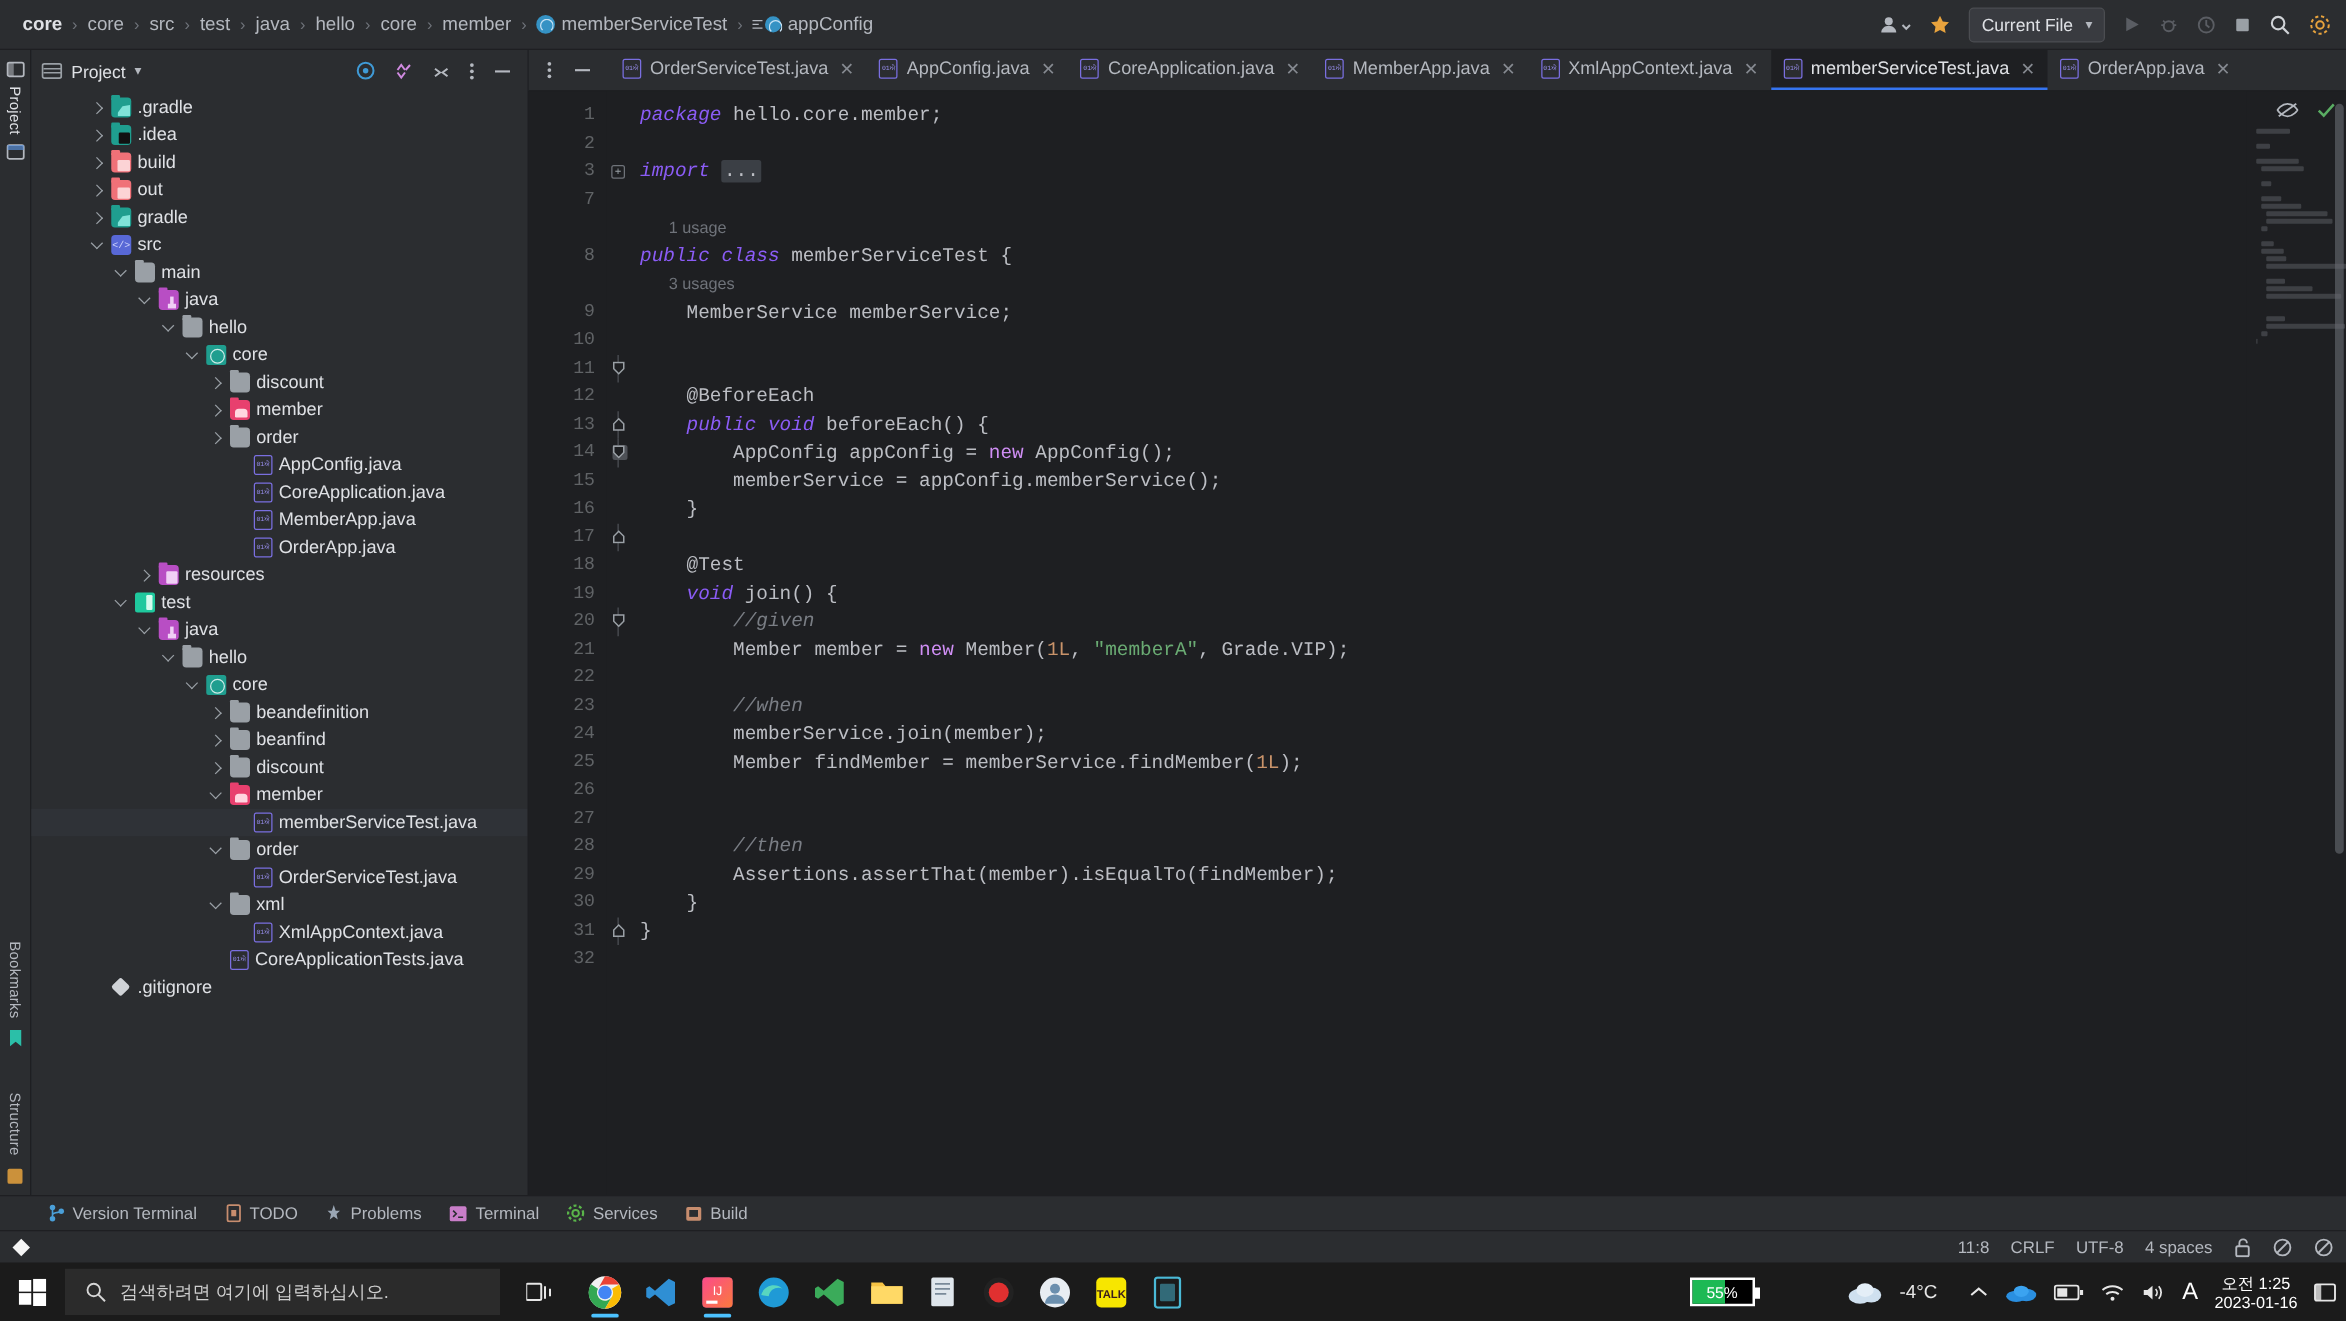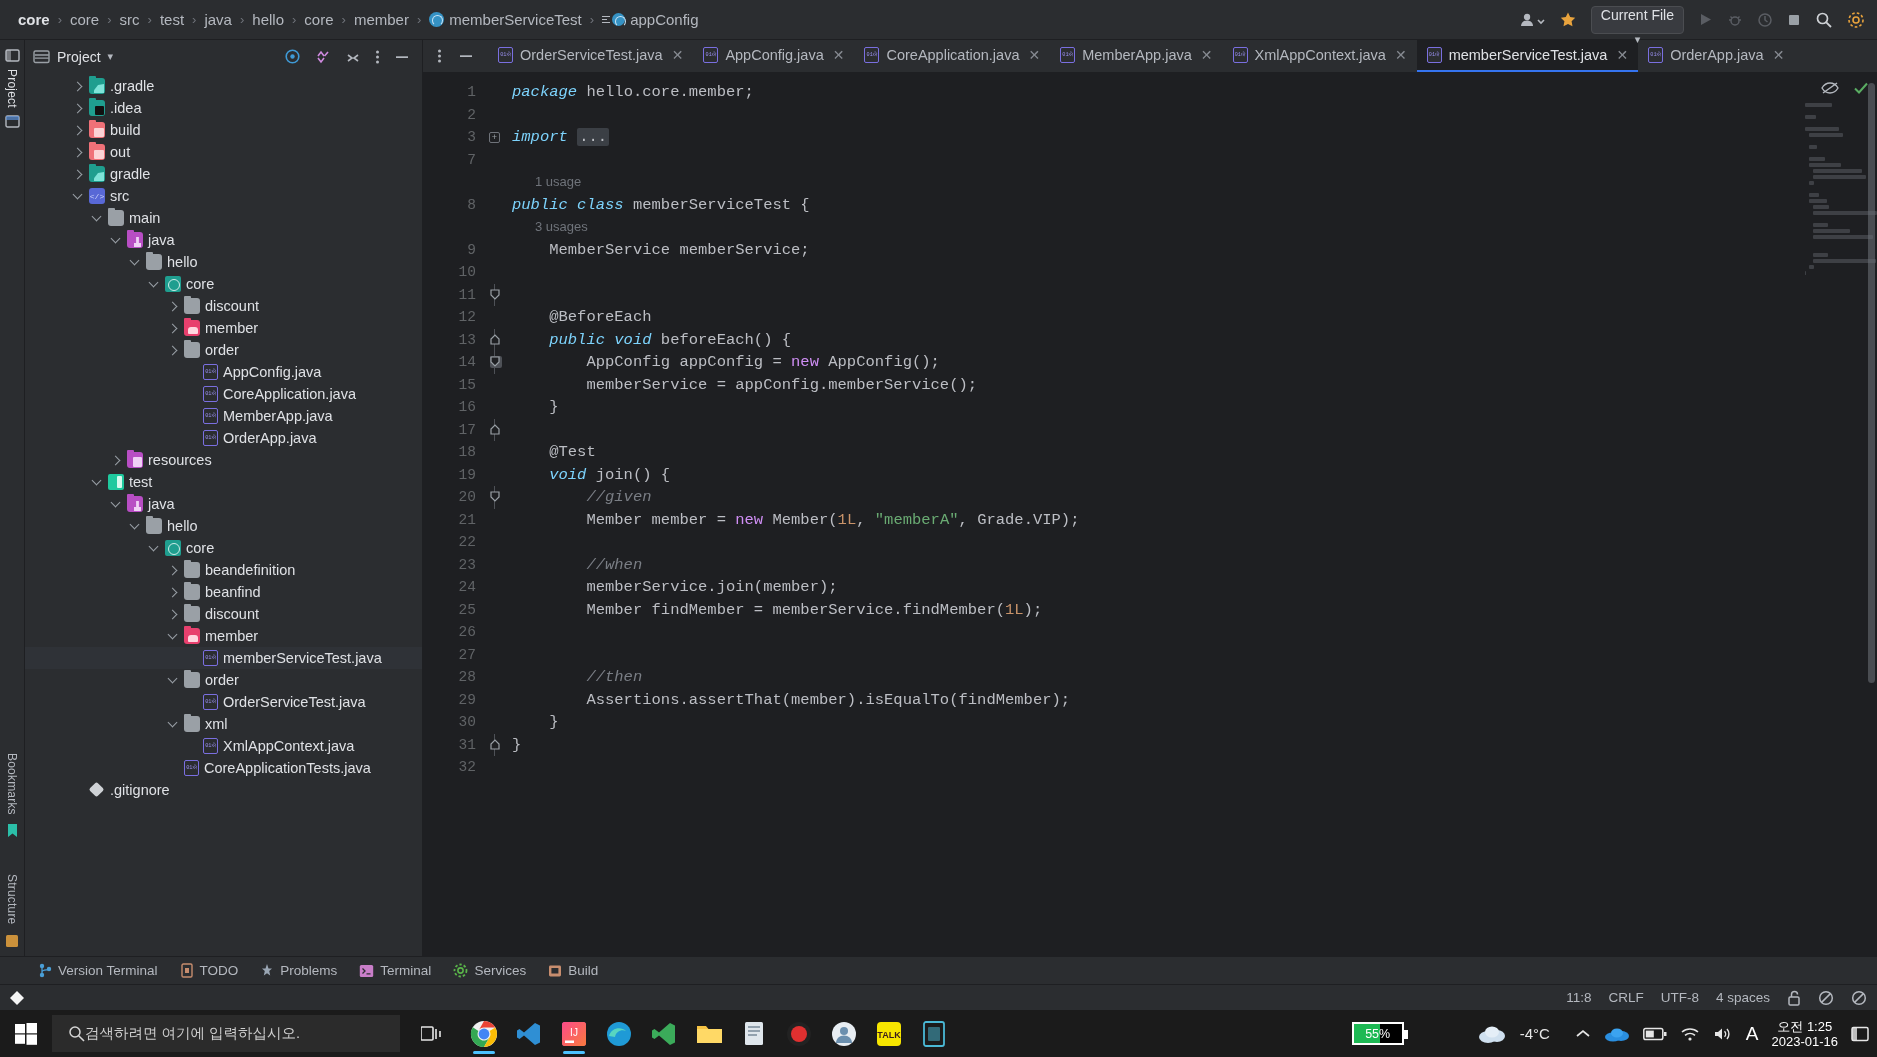--- a/index.html
+++ b/index.html
@@ -25,21 +25,21 @@
   }
   .crumb.bold { color: #dfe1e5; font-weight: bold; }
   .crumb-sep { color: #6f737a; font-size: 13px; padding: 0 2px; }
   .topbar-right {
     margin-left: auto; display: flex; align-items: center;
     gap: 14px; padding-right: 12px;
   }
   .run-config {
     background: #393b40; border: 1px solid #4b4d51; border-radius: 4px;
     height: 28px; display: flex; align-items: center; gap: 10px;
-    padding: 0 9px; color: #dfe1e5; font-size: 14px; flex-direction: column;
+    padding: 0 9px; color: #dfe1e5; font-size: 14px;
   }
   .ic { display: inline-flex; align-items: center; justify-content: center; }
 
   
   .cls-ic {
     width: 15px; height: 15px; border-radius: 50%;
     background: #3592c4; position: relative; flex: none;
   }
   .cls-ic::after {
     content:""; position:absolute; left:3px; top:3px;
@@ -179,21 +179,21 @@
   .fold .caretdn { position:absolute; left:4.5px; top:5px; width:10px; height:11px; }
   .fold .caretup { position:absolute; left:4.5px; top:5px; width:10px; height:11px; }
   .code {
     flex:1; padding-top:8px; font-family:"Liberation Mono", monospace;
     font-size:15.5px; color:#bcbec4; position:relative; overflow:hidden;
     min-width:0;
   }
   .ln { height:22.5px; line-height:22.5px; white-space:pre; padding-left:5px; }
   .ln.cur { background:#26282e; }
   .hint { color:#6f737a; font-size:13px; font-family:"Liberation Sans",sans-serif; }
-  .kw { color:#7dd3fc; font-style:italic; }
+  .kw { color:#8b5cf6; font-style:italic; }
   .kw2 { color:#cf8ef4; }
   .str { color:#6aab73; }
   .num { color:#c9936a; }
   .cmt { color:#7a7e85; font-style:italic; }
   .sel-chip { background:#3b3f45; border-radius:2px; padding:0 2px; }
 
   .editright {
     width: 80px; flex:none; background:#1e1f22; position:relative;
   }
   .minimap {
@@ -226,21 +226,21 @@
   .status-right { margin-left:auto; display:flex; align-items:center; gap:17px; font-size:13.5px; color:#b4b8bf; }
 
   
   .taskbar {
     height: 47px; background:#1b1b1b; flex:none;
     display:flex; align-items:center; gap:0;
   }
   .winbtn { width:52px; height:47px; display:flex; align-items:center; justify-content:center; }
   .searchbox {
     width: 348px; height:37px; background:#2b2b2b;
-    display:flex; align-items:center; padding-left:16px;
+    display:flex; align-items:center; gap:11px; padding-left:16px;
     color:#cfcfcf; font-size:14.5px;
   }
   .tbicons { display:flex; align-items:center; gap:5px; padding-left:12px; }
   .tbic { width:40px; height:45px; display:flex; align-items:center; justify-content:center; position:relative; }
   .tbic.run::after {
     content:""; position:absolute; bottom:2px; left:9px; width:22px; height:3px;
     background:#4cc2ff; border-radius:2px;
   }
   .tray { margin-left:auto; display:flex; align-items:center; gap:13px; padding-right:8px; color:#e6e6e6; font-size:14px; }
   .battery {

